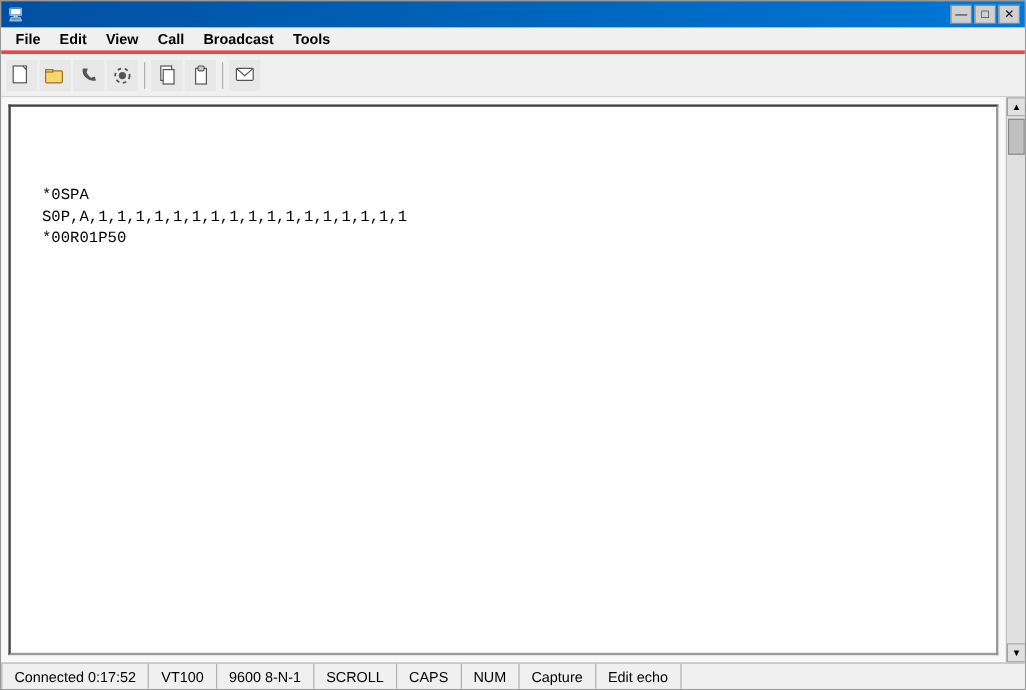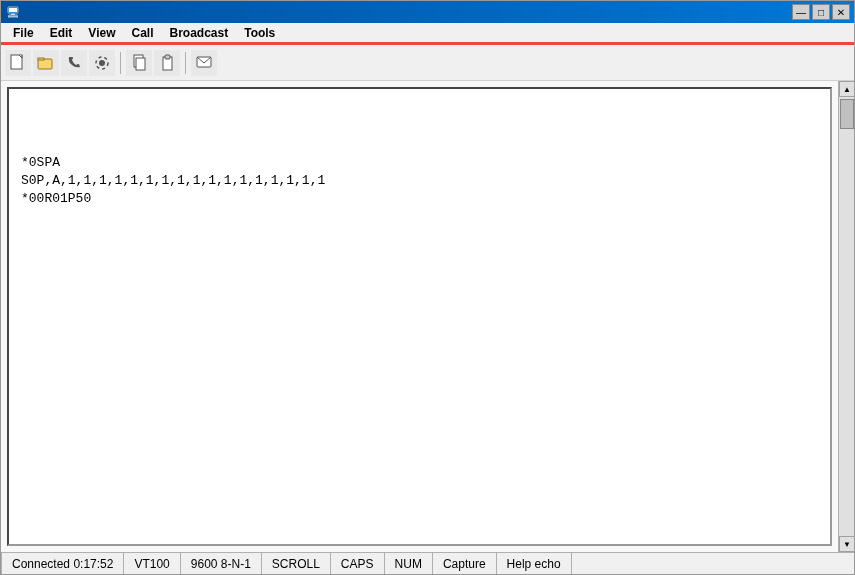--- a/index.html
+++ b/index.html
@@ -147,20 +147,21 @@
       padding: 10px 12px;
       font-family: 'Courier New', Courier, monospace;
       font-size: 13px;
       color: #000;
       overflow: hidden;
       position: relative;
     }
 
     .terminal-content {
       margin-top: 55px;
+      margin-left: 14px;
     }
 
     .terminal-line {
       line-height: 1.4;
       white-space: pre;
     }
 
     .terminal-bottom {
       position: absolute;
       bottom: 18px;
@@ -319,16 +320,16 @@
   </div>
 
   <div class="status-bar">
     <div class="status-item">Connected 0:17:52</div>
     <div class="status-item">VT100</div>
     <div class="status-item">9600 8-N-1</div>
     <div class="status-item">SCROLL</div>
     <div class="status-item">CAPS</div>
     <div class="status-item">NUM</div>
     <div class="status-item">Capture</div>
-    <div class="status-item">Help echo</div>
+    <div class="status-item">Edit echo</div>
   </div>
 
 </div>
 
 </body></html>

